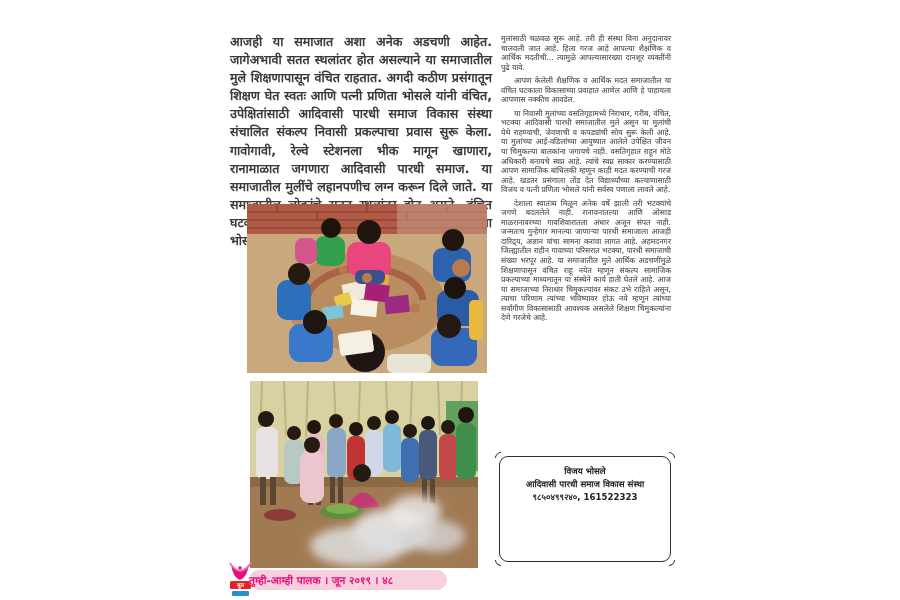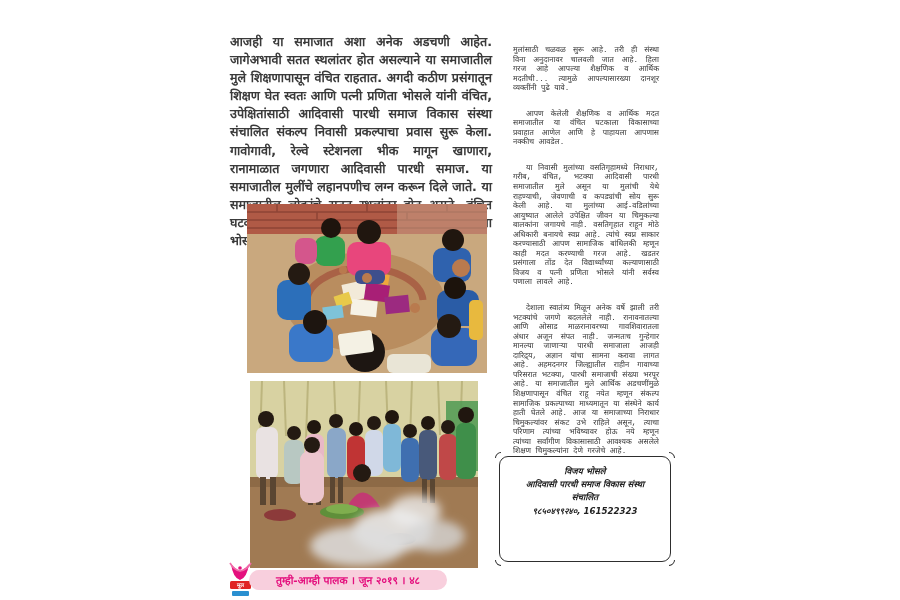--- a/index.html
+++ b/index.html
@@ -21,43 +21,43 @@
   .photo{position:absolute;display:block;}
   .photo1{left:247px;top:204px;width:240px;height:169px;}
   .photo2{left:250px;top:381px;width:228px;height:187px;}
   .photo svg{display:block;width:100%;height:100%;}
 
   
   .right-col{
     position:absolute;left:497px;top:30px;width:178px;
     font-size:7.6px;line-height:9.55px;color:#333;text-align:justify;
   }
-  .right-col p{margin:16px;font-family:Liberation Mono, monospace;}
+  .right-col p{margin:4px;}
   .right-col p + p{text-indent:13px;}
 
   
   .contact-box{
     position:absolute;left:499px;top:456px;width:172px;height:106px;
     box-sizing:border-box;border:1.5px solid #2e2e2e;border-radius:9px;
     padding-top:8px;text-align:center;
     font-size:8.6px;line-height:13.2px;font-weight:700;color:#222;
   }
   .corner{position:absolute;width:10px;height:10px;border:1.5px solid #2e2e2e;border-radius:50%;
     border-bottom-color:transparent;border-right-color:transparent;background:transparent;}
   .corner.tl{left:-5px;top:-5px;transform:rotate(-45deg);border-top-color:#2e2e2e;border-left-color:transparent;}
   .corner.tr{right:-5px;top:-5px;transform:rotate(45deg);border-left-color:transparent;}
   .corner.bl{left:-5px;bottom:-5px;transform:rotate(-135deg);border-left-color:transparent;}
   .corner.br{right:-5px;bottom:-5px;transform:rotate(135deg);border-left-color:transparent;}
-  .contact-box div{white-space:nowrap;font-style:italic;}
+  .contact-box div{white-space:nowrap;}
 
   
   .footer-pill{
     position:absolute;left:249px;top:570px;width:198px;height:20px;
     background:#f8cfdd;border-radius:11px;
-    color:#e4107e;font-weight:700;font-size:10.5px;line-height:20px;text-align:center;
+    color:#e4107e;font-weight:700;font-size:10.5px;line-height:20px;text-align:left;
   }
   .footer-logo{position:absolute;left:227px;top:562px;width:27px;height:37px;}
   .footer-logo svg{display:block;width:100%;height:100%;}
 </style>
 </head>
 <body>
 
 <div class="page">
 
   <div class="left-col">आजही या समाजात अशा अनेक अडचणी आहेत. जागेअभावी सतत स्थलांतर होत असल्याने या समाजातील मुले शिक्षणापासून वंचित राहतात. अगदी कठीण प्रसंगातून शिक्षण घेत स्वतः आणि पत्नी प्रणिता भोसले यांनी वंचित, उपेक्षितांसाठी आदिवासी पारधी समाज विकास संस्था संचालित संकल्प निवासी प्रकल्पाचा प्रवास सुरू केला. गावोगावी, रेल्वे स्टेशनला भीक मागून खाणारा, रानामाळात जगणारा आदिवासी पारधी समाज. या समाजातील मुलींचे लहानपणीच लग्न करून दिले जाते. या समाजातील लोकांचे सतत स्थलांतर होत असते. वंचित घटकातील मुला-मुलींना विजय भोसले व पत्नी प्रणिता भोसले हे दोघे शिक्षणाच्या प्रवाहात आणत आहेत.</div>
@@ -220,21 +220,20 @@
     <p>देशाला स्वातंत्र्य मिळून अनेक वर्षे झाली तरी भटक्यांचे जगणे बदललेले नाही. रानावनातल्या आणि ओसाड माळरानावरच्या गावशिवारातला अंधार अजून संपत नाही. जन्मतःच गुन्हेगार मानल्या जाणाऱ्या पारधी समाजाला आजही दारिद्र्य, अज्ञान यांचा सामना करावा लागत आहे. अहमदनगर जिल्ह्यातील राहीन गावाच्या परिसरात भटक्या, पारधी समाजाची संख्या भरपूर आहे. या समाजातील मुले आर्थिक अडचणींमुळे शिक्षणापासून वंचित राहू नयेत म्हणून संकल्प सामाजिक प्रकल्पाच्या माध्यमातून या संस्थेने कार्य हाती घेतले आहे. आज या समाजाच्या निराधार चिमुकल्यांवर संकट उभे राहिले असून, त्याचा परिणाम त्यांच्या भविष्यावर होऊ नये म्हणून त्यांच्या सर्वांगीण विकासासाठी आवश्यक असलेले शिक्षण चिमुकल्यांना देणे गरजेचे आहे.</p>
   </div>
 
   <div class="contact-box">
     <span class="corner tl"></span>
     <span class="corner tr"></span>
     <span class="corner bl"></span>
     <span class="corner br"></span>
     <div>विजय भोसले</div>
     <div>आदिवासी पारधी समाज विकास संस्था</div>
-    <div>संचालित</div>
     <div>९८५०४९९२४०, 161522323</div>
   </div>
 
   <div class="footer-logo">
     <svg viewBox="0 0 27 37">
       <path d="M4,2 Q13,14 22,2 Q20,16 13,18 Q6,16 4,2 Z" fill="#e4107e"></path>
       <circle cx="13" cy="6" r="3.2" fill="#ffffff"></circle>
       <circle cx="13" cy="6" r="1.8" fill="#e4107e"></circle>
       <path d="M3,1 Q7,8 13,9" fill="none" stroke="#f06ba8" stroke-width="1.6"></path>
       <path d="M24,1 Q20,8 13,9" fill="none" stroke="#f06ba8" stroke-width="1.6"></path>

